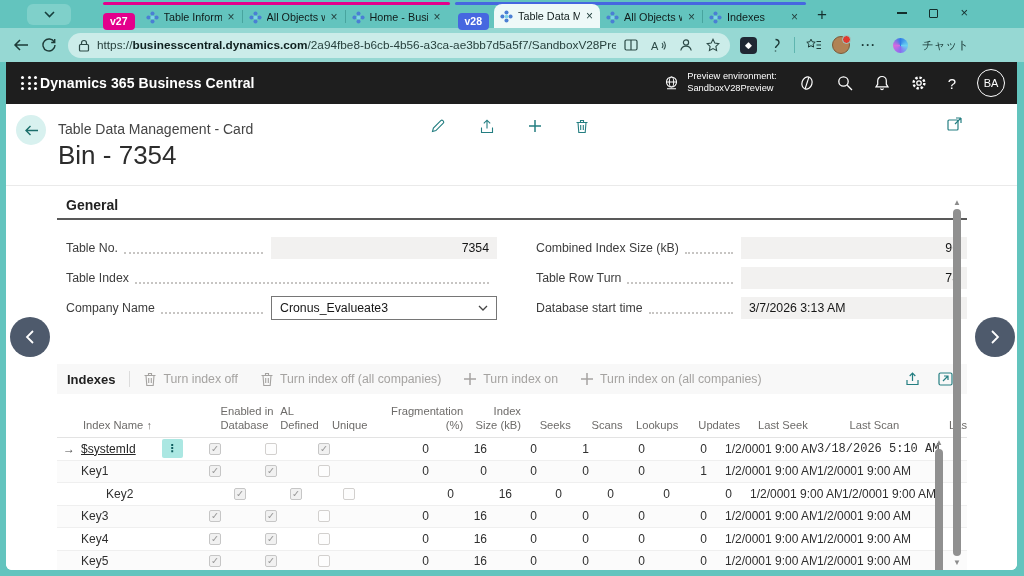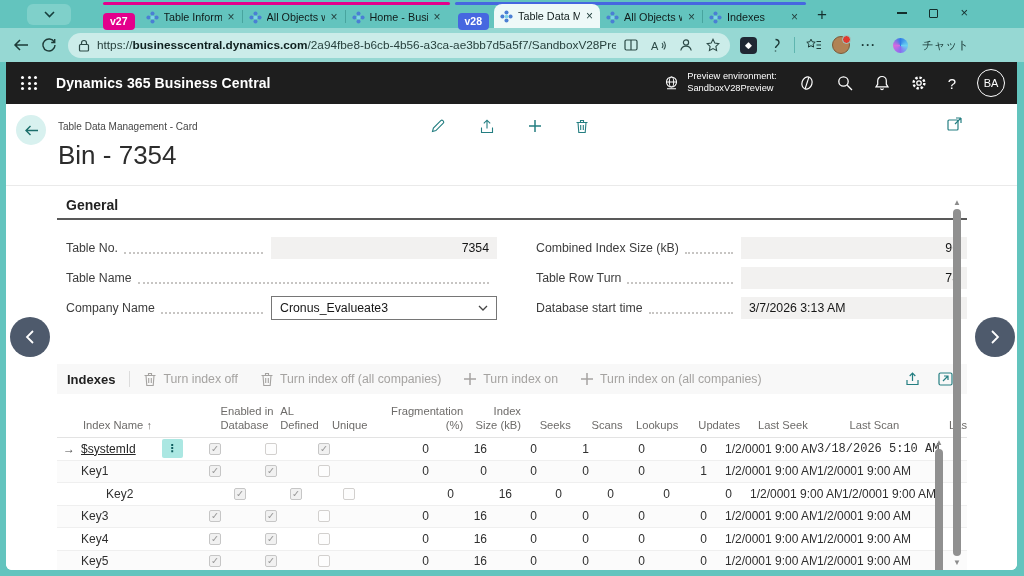--- a/index.html
+++ b/index.html
@@ -54,35 +54,35 @@
     background:conic-gradient(#2f7fe8,#6ad2f2,#8a6cf0,#d66ae0,#2f7fe8); }
   .copilot-label { font-size:11.5px; color:#13302d; }
 
   
   .body { margin:0 7px 6px 6px; height:508px; background:#fff; border-radius:0 0 6px 6px; overflow:hidden; }
 
   
   .appheader { height:42px; background:#1e1e1e; display:flex; align-items:center; color:#fff; }
   .waffle { margin-left:15px; display:grid; grid-template-columns:repeat(3,4px); grid-gap:2.5px; }
   .waffle i { width:3px; height:3px; border-radius:50%; background:#fff; }
-  .app-title { margin-left:18px; font-size:14px; font-weight:bold; letter-spacing:.1px; }
+  .app-title { margin-left:2px; font-size:14px; font-weight:bold; letter-spacing:.1px; }
   .hdr-right { margin-left:auto; display:flex; align-items:center; gap:21px; padding-right:12px; }
   .env { display:flex; align-items:center; gap:7px; }
   .env-text { font-size:9.3px; line-height:1.25; color:#fff; }
   .hicon { display:flex; align-items:center; justify-content:center; color:#fff; }
   .qmark { font-size:15px; }
   .ba-avatar { width:28px; height:28px; border-radius:50%; border:1.5px solid #fff;
     display:flex; align-items:center; justify-content:center; font-size:11px; }
 
   
   .content { position:relative; height:466px; background:#fff; overflow:hidden; }
   .page-head { position:relative; height:82px; border-bottom:1px solid #eaeaea; }
   .back-btn { position:absolute; left:10px; top:11px; width:30px; height:30px; border-radius:50%;
     background:#d8f1ef; color:#1b6e6b; display:flex; align-items:center; justify-content:center; }
-  .crumb { position:absolute; left:52px; top:17px; font-size:10px; color:#454545; }
+  .crumb { position:absolute; left:52px; top:17px; font-size:14px; color:#454545; }
   .page-actions { position:absolute; left:424px; top:14px; display:flex; gap:33px; color:#247e81; }
   .page-actions .pa { display:flex; align-items:center; }
   .popout-top { position:absolute; right:55px; top:13px; color:#247e81; }
   .page-title { position:absolute; left:52px; top:36px; font-size:26px; font-weight:300; color:#2c2c2c; }
 
   .section { margin:0 50px 0 51px; }
   .sec-head { padding:11px 0 5px 9px; font-size:14px; font-weight:bold; color:#222;
     border-bottom:2px solid #595959; }
   .fields { display:grid; grid-template-columns:1fr 1fr; column-gap:30px; padding-top:13px; }
   .frow { display:flex; align-items:center; height:30px; padding-left:9px; }
@@ -417,21 +417,21 @@
       <div class="section">
         <div class="sec-head">General</div>
         <div class="fields">
           <div id="fields-left">
               <div class="frow">
                 <div class="flabel">Table No.</div>
                 <div class="leader"></div>
                 <div class="fbox num">7354</div>
               </div>
               <div class="frow">
-                <div class="flabel">Table Name</div>
+                <div class="flabel">Table Index</div>
                 <div class="leader"></div>
               </div>
               <div class="frow">
                 <div class="flabel">Company Name</div>
                 <div class="leader"></div>
                 <div class="fbox dd">
                   <span class="ddtext">Cronus_Evalueate3</span>
                   <span class="dd-chev">
                     <svg width="10" height="6" viewBox="0 0 10 6">
                       <path d="M1 1l4 4 4-4" fill="none" stroke="#444" stroke-width="1.3"></path>

